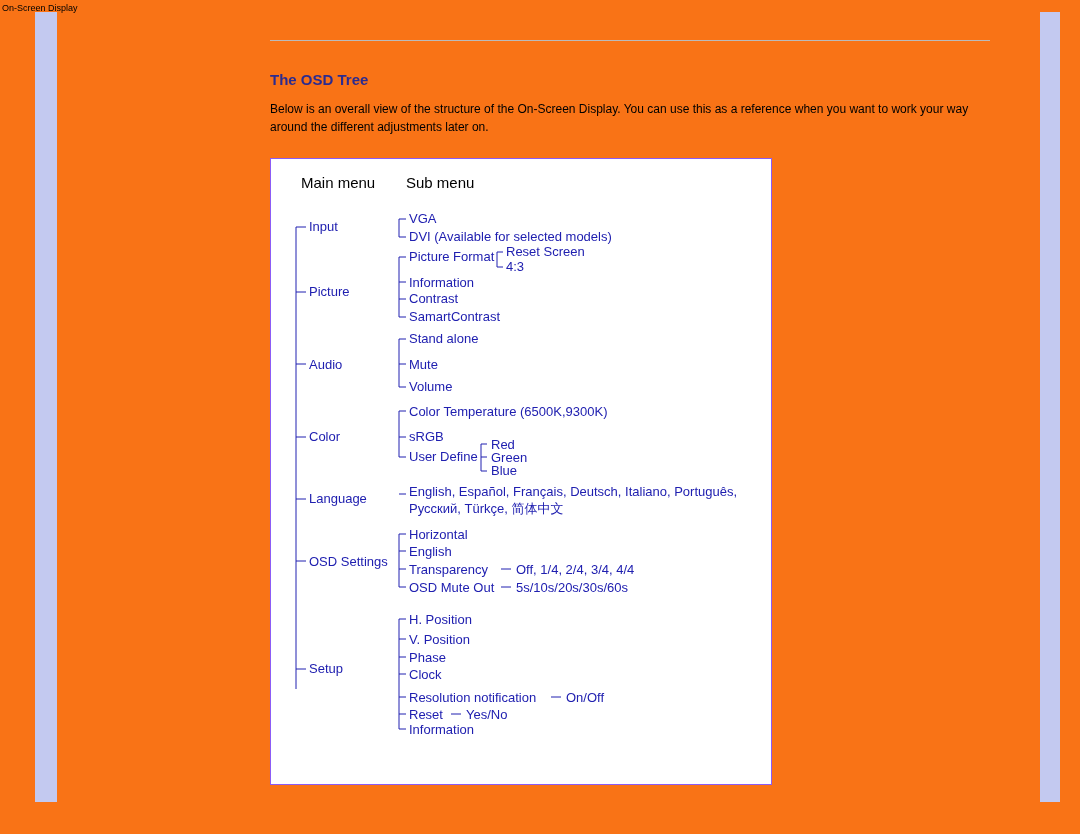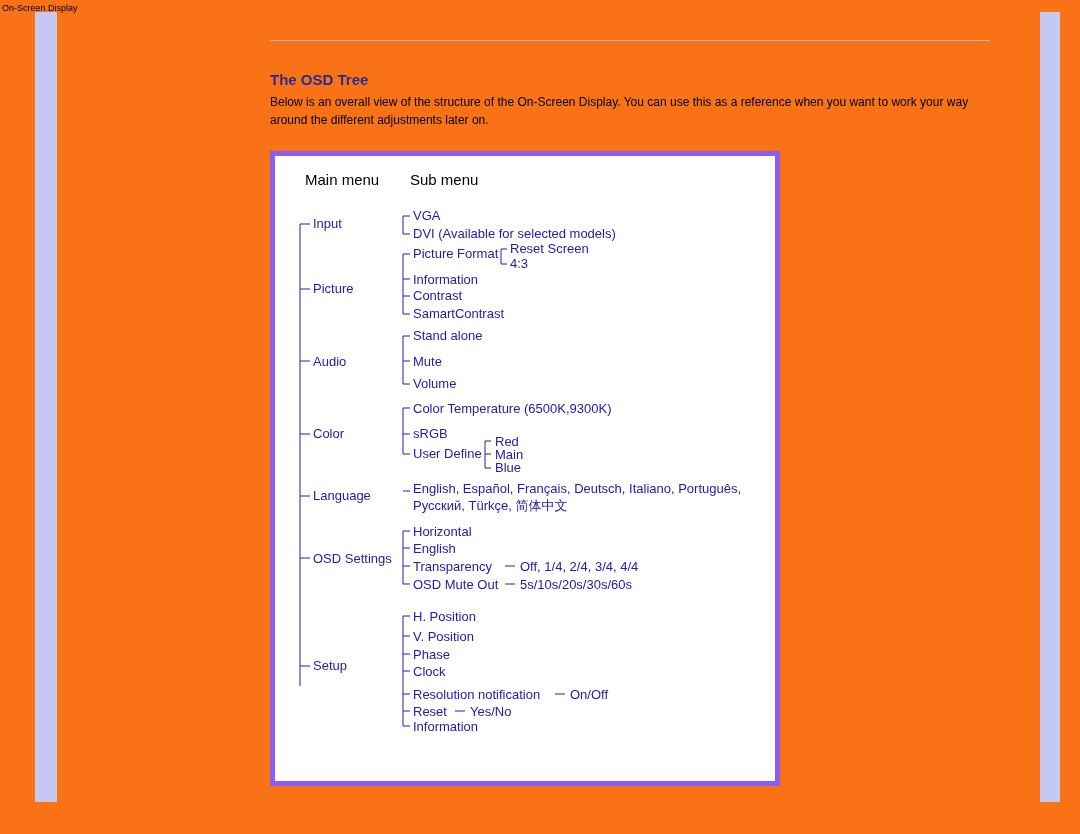--- a/index.html
+++ b/index.html
@@ -4,23 +4,23 @@
 <style>
   html,body{margin:0;padding:0;background:#fff;font-family:Arial,Helvetica,sans-serif;color:#000}
   .page{width:1080px;height:834px;position:relative;background:#f97316;overflow:hidden}
   .top-left{position:absolute;top:3px;left:2px;font-size:9px;color:#000}
   .bottom-path{position:absolute;bottom:3px;left:2px;font-size:9px;color:#000}
   .bar{position:absolute;top:12px;width:22px;height:790px;background:#c3c9f0}
   .bar.left{left:35px}
   .bar.right{left:1040px;width:20px}
   .content{position:absolute;left:270px;top:40px;width:720px}
   .hr{height:1px;background:#bbb;margin-bottom:30px}
-  .heading{color:#2b2b90;font-weight:bold;font-size:15px;margin-bottom:5px}
+  .heading{color:#2b2b90;font-weight:bold;font-size:15px;margin-bottom:12px}
   .intro{font-size:12px;line-height:1.5;color:#000;margin-bottom:22px}
-  .treebox{border:5px solid #8b5cf6;width:500px;height:625px;position:relative;background:#fff}
+  .treebox{border:1px solid #8b5cf6;width:500px;height:625px;position:relative;background:#fff}
   .mh{position:absolute;top:15px;font-size:15px;color:#000}
   .mh.main{left:30px}
   .mh.sub{left:135px}
   .node{position:absolute;font-size:13px;color:#2020b0}
 </style>
 </head>
 <body>
 <div class="page">
   <div class="top-left">On-Screen Display</div>
   <div class="bar left"></div>
@@ -91,21 +91,21 @@
       <div class="node" style="left:138px;top:150px">SamartContrast</div>
 
       <div class="node" style="left:138px;top:172px">Stand alone</div>
       <div class="node" style="left:138px;top:198px">Mute</div>
       <div class="node" style="left:138px;top:220px">Volume</div>
 
       <div class="node" style="left:138px;top:245px">Color Temperature (6500K,9300K)</div>
       <div class="node" style="left:138px;top:270px">sRGB</div>
       <div class="node" style="left:138px;top:290px">User Define</div>
       <div class="node" style="left:220px;top:278px">Red</div>
-      <div class="node" style="left:220px;top:291px">Main</div>
+      <div class="node" style="left:220px;top:291px">Green</div>
       <div class="node" style="left:220px;top:304px">Blue</div>
 
       <div class="node" style="left:138px;top:325px;width:340px;line-height:1.3">English, Español, Français, Deutsch, Italiano, Português, Русский, Türkçe, 简体中文</div>
 
       <div class="node" style="left:138px;top:368px">Horizontal</div>
       <div class="node" style="left:138px;top:385px">English</div>
       <div class="node" style="left:138px;top:403px">Transparency</div>
       <div class="node" style="left:245px;top:403px">Off, 1/4, 2/4, 3/4, 4/4</div>
       <div class="node" style="left:138px;top:421px">OSD Mute Out</div>
       <div class="node" style="left:245px;top:421px">5s/10s/20s/30s/60s</div>

